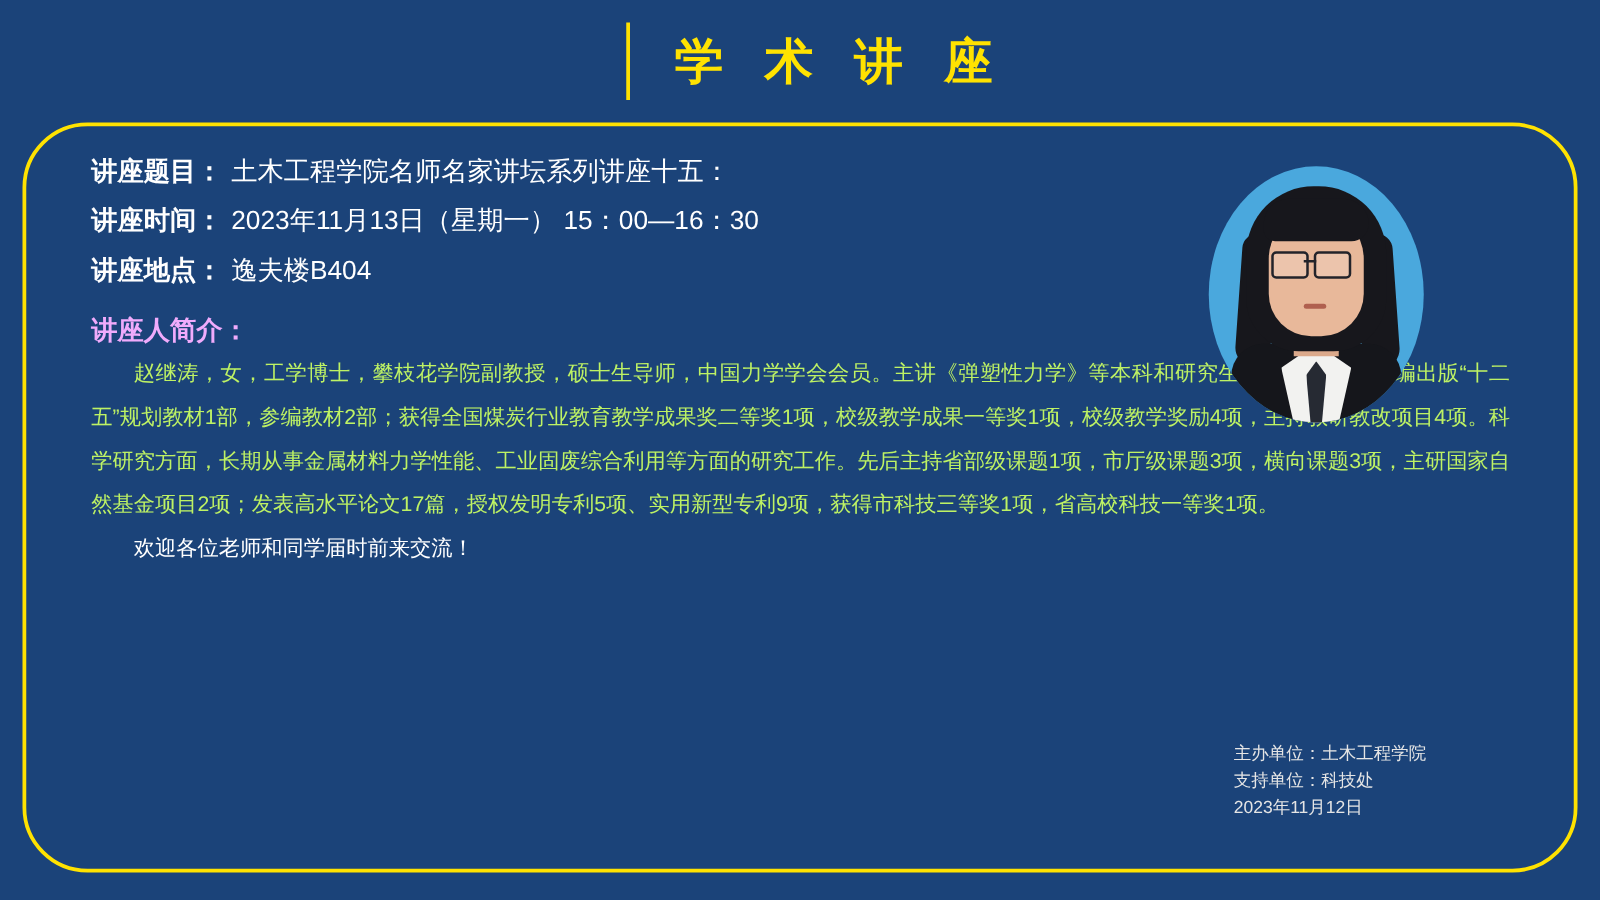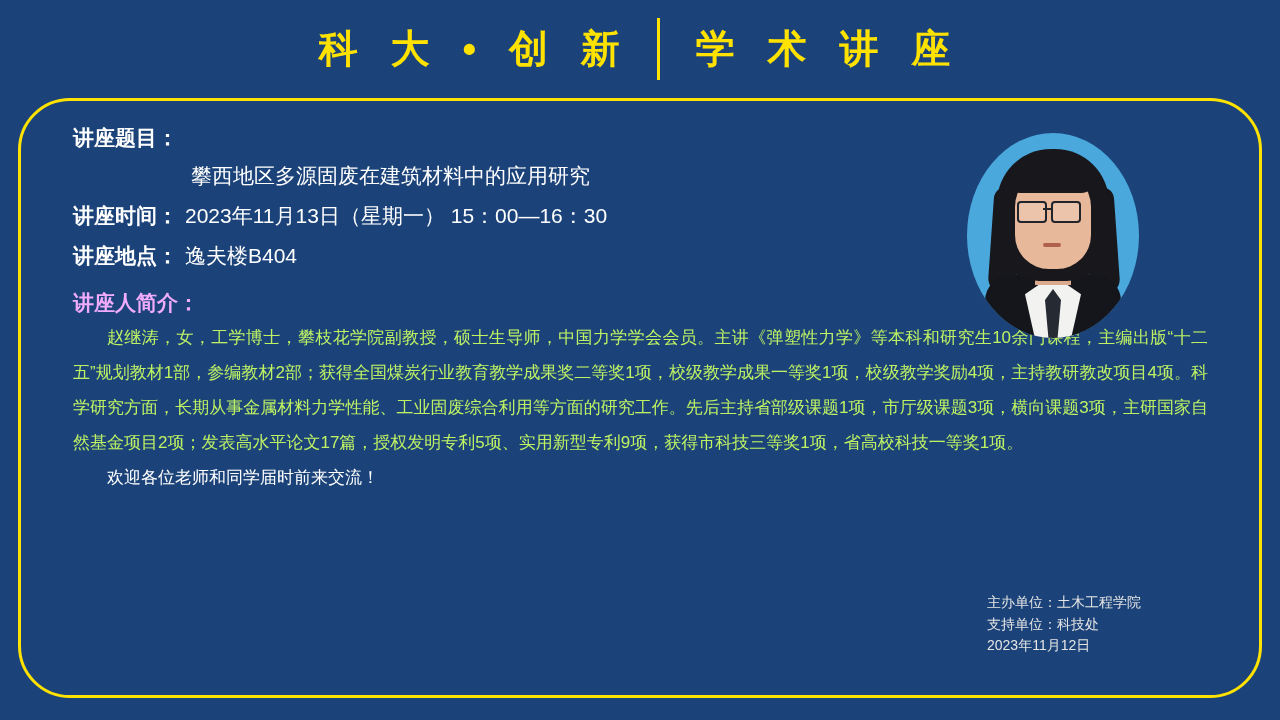--- a/index.html
+++ b/index.html
@@ -253,21 +253,20 @@
     text-align: left;
     color: #e5e5e5;
     font-size: 14px;
     line-height: 1.55;
   }
 </style>
 </head>
 <body>
 
 <div class="header">
-  <div class="header-title">科 大 • 创 新</div>
   <div class="header-divider"></div>
   <div class="header-title">学 术 讲 座</div>
 </div>
 
 <div class="card">
   <div class="card-inner">
 
     <div class="portrait-wrap">
       <div class="portrait-oval">
         <div class="p-hair-side-l"></div>
@@ -283,22 +282,22 @@
         <div class="p-glass-r"></div>
         <div class="p-glass-bridge"></div>
         <div class="p-mouth"></div>
       </div>
     </div>
 
     <div class="info-block">
 
       <div class="info-row">
         <span class="info-label">讲座题目：</span>
+        <span class="info-value">土木工程学院名师名家讲坛系列讲座十五：</span>
       </div>
-      <div class="title-second-line">攀西地区多源固废在建筑材料中的应用研究</div>
 
       <div class="info-row">
         <span class="info-label">讲座时间：</span>
         <span class="info-value">2023年11月13日（星期一） 15：00—16：30</span>
       </div>
 
 
       <div class="info-row">
         <span class="info-label">讲座地点：</span>
         <span class="info-value">逸夫楼B404</span>

